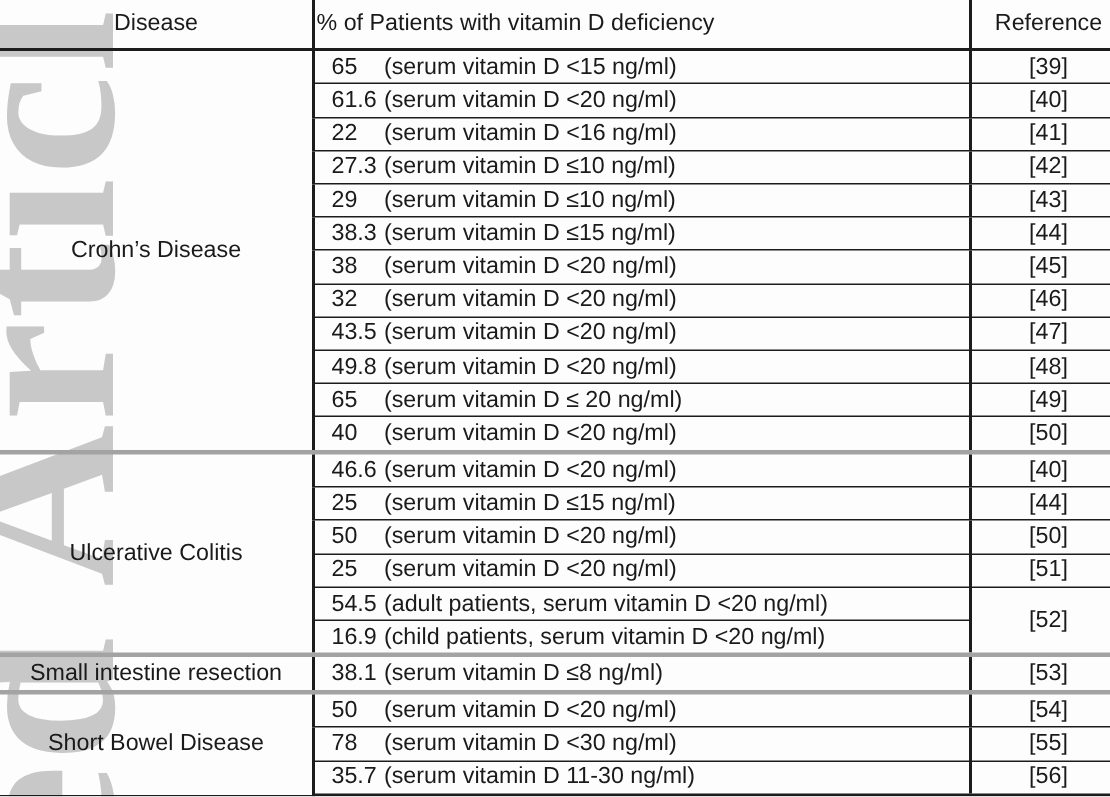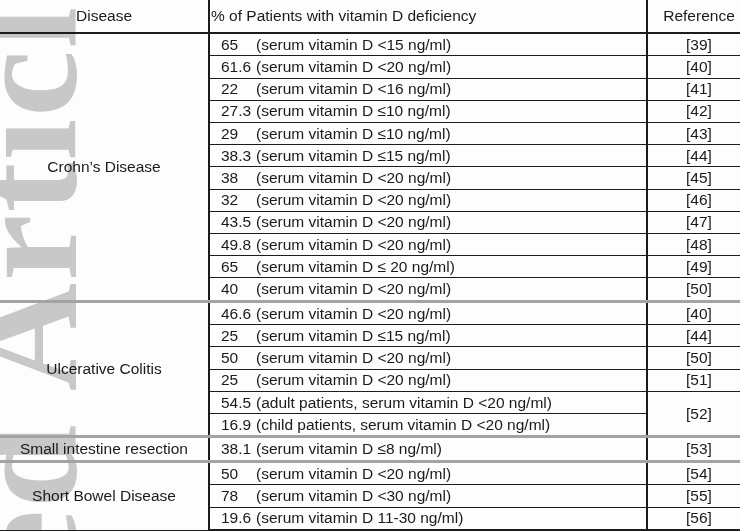--- a/index.html
+++ b/index.html
@@ -177,19 +177,19 @@
         <tr class="group-start">
           <td class="disease" rowspan="3">Short Bowel Disease</td>
           <td class="percent"><span class="val">50</span><span>(serum vitamin D &lt;20 ng/ml)</span></td>
           <td class="ref" rowspan="1">[54]</td>
         </tr>
         <tr>
           <td class="percent"><span class="val">78</span><span>(serum vitamin D &lt;30 ng/ml)</span></td>
           <td class="ref" rowspan="1">[55]</td>
         </tr>
         <tr>
-          <td class="percent"><span class="val">19.6</span><span>(serum vitamin D 11-30 ng/ml)</span></td>
+          <td class="percent"><span class="val">35.7</span><span>(serum vitamin D 11-30 ng/ml)</span></td>
           <td class="ref" rowspan="1">[56]</td>
         </tr>
       </tbody>
   </table>
 
 </div>
 
 </body></html>

